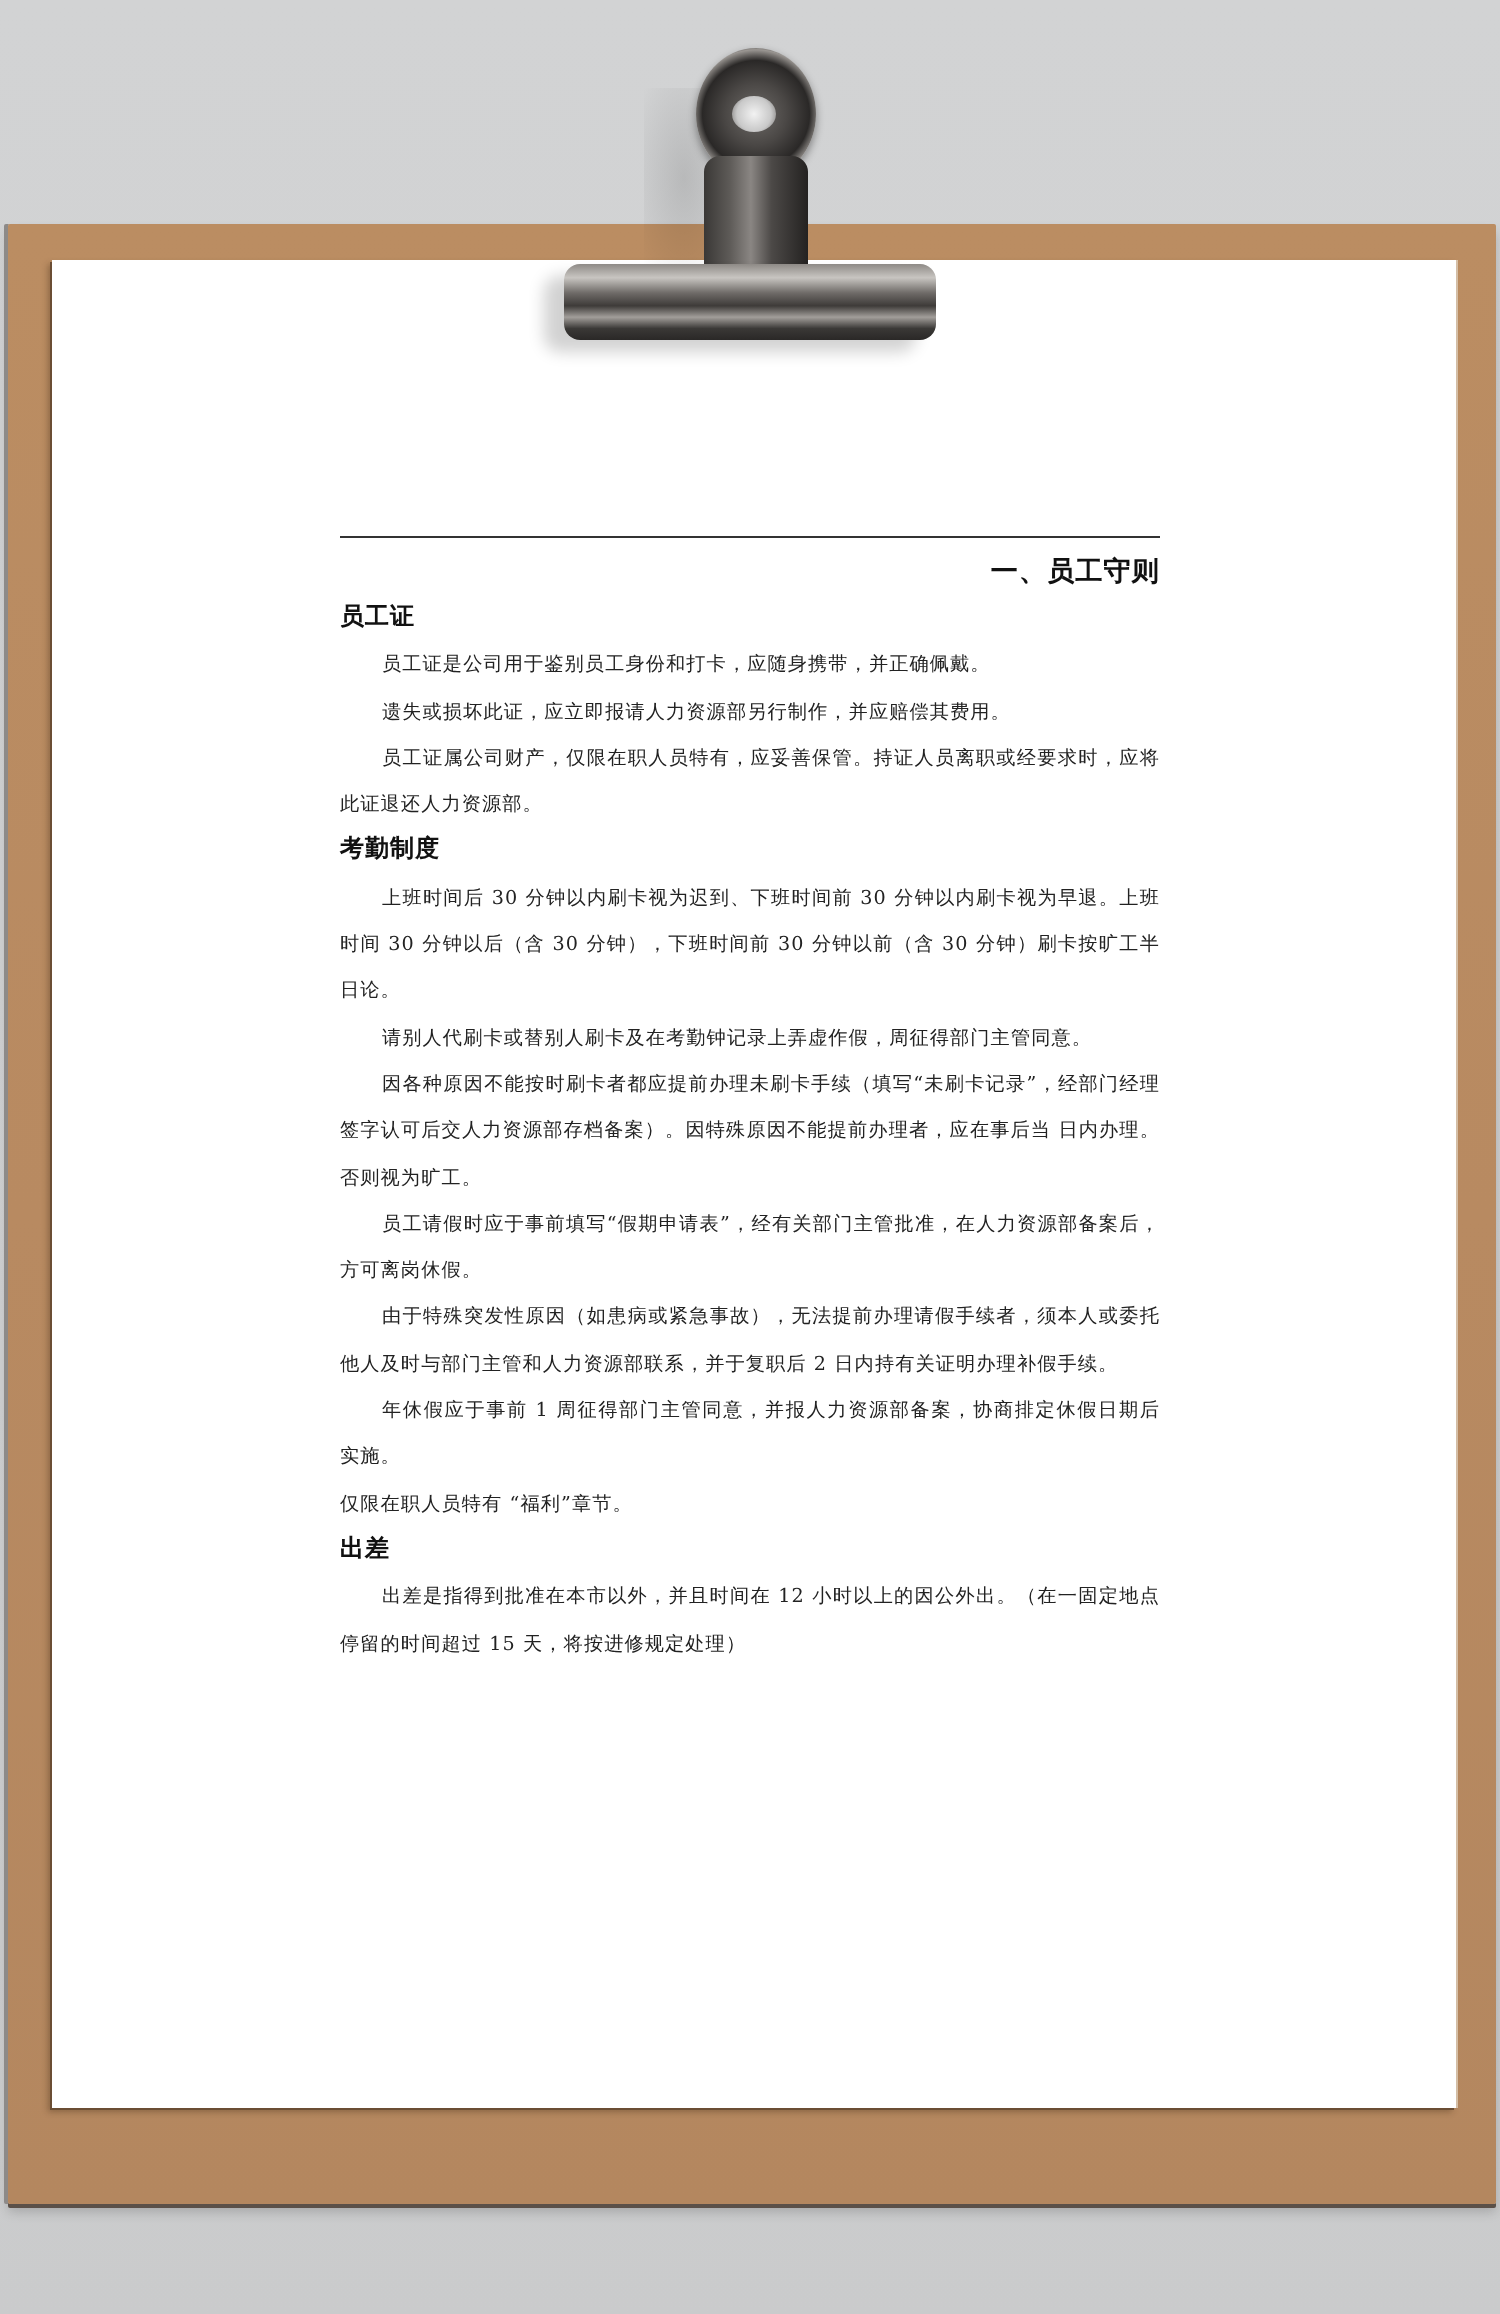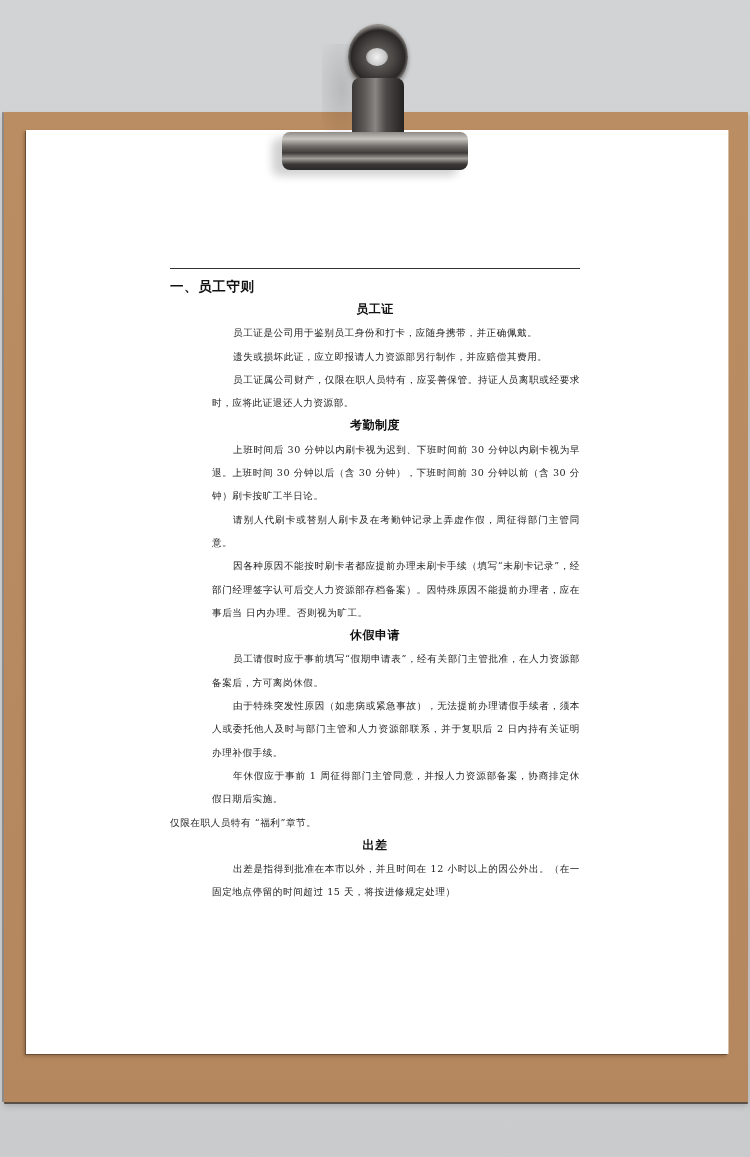--- a/index.html
+++ b/index.html
@@ -101,41 +101,40 @@
       margin: 0 0 5px 0;
     }
     .title {
       font-family: "DejaVu Sans", "Liberation Sans", sans-serif;
       font-weight: bold;
       font-size: 13.5px;
       line-height: 24px;
       height: 24px;
       color: #111;
       letter-spacing: 0.6px;
+      text-align: right;
     }
     .subhead {
-      font-family: Liberation Serif, serif;
+      font-family: Liberation Mono, monospace;
       font-weight: bold;
       font-size: 12px;
       line-height: 23.3px;
       color: #111;
       letter-spacing: 0.5px;
-      text-align: center;
     }
     .para {
       font-size: 9.6px;
       line-height: 23.3px;
       text-align: justify;
       letter-spacing: 0.55px;
       color: #222;
       margin: 0;
     }
     .para.indent {
       text-indent: 21px;
-      margin-left: 42px;
     }
   </style>
 </head>
 <body>
 
 <div class="board"></div>
 <div class="paper"></div>
 
 <div class="clip">
   <div class="clip-shadow"></div>
@@ -157,21 +156,20 @@
   </div>
 
   <div>
     <div class="subhead">考勤制度</div>
     <p class="para indent">上班时间后 30 分钟以内刷卡视为迟到、下班时间前 30 分钟以内刷卡视为早退。上班时间 30 分钟以后（含 30 分钟），下班时间前 30 分钟以前（含 30 分钟）刷卡按旷工半日论。</p>
     <p class="para indent">请别人代刷卡或替别人刷卡及在考勤钟记录上弄虚作假，周征得部门主管同意。</p>
     <p class="para indent">因各种原因不能按时刷卡者都应提前办理未刷卡手续（填写“未刷卡记录”，经部门经理签字认可后交人力资源部存档备案）。因特殊原因不能提前办理者，应在事后当 日内办理。否则视为旷工。</p>
   </div>
 
   <div>
-    <div class="subhead">休假申请</div>
     <p class="para indent">员工请假时应于事前填写“假期申请表”，经有关部门主管批准，在人力资源部备案后，方可离岗休假。</p>
     <p class="para indent">由于特殊突发性原因（如患病或紧急事故），无法提前办理请假手续者，须本人或委托他人及时与部门主管和人力资源部联系，并于复职后 2 日内持有关证明办理补假手续。</p>
     <p class="para indent">年休假应于事前 1 周征得部门主管同意，并报人力资源部备案，协商排定休假日期后实施。</p>
     <p class="para">仅限在职人员特有 “福利”章节。</p>
   </div>
 
   <div>
     <div class="subhead">出差</div>
     <p class="para indent">出差是指得到批准在本市以外，并且时间在 12 小时以上的因公外出。（在一固定地点停留的时间超过 15 天，将按进修规定处理）</p>
   </div>

